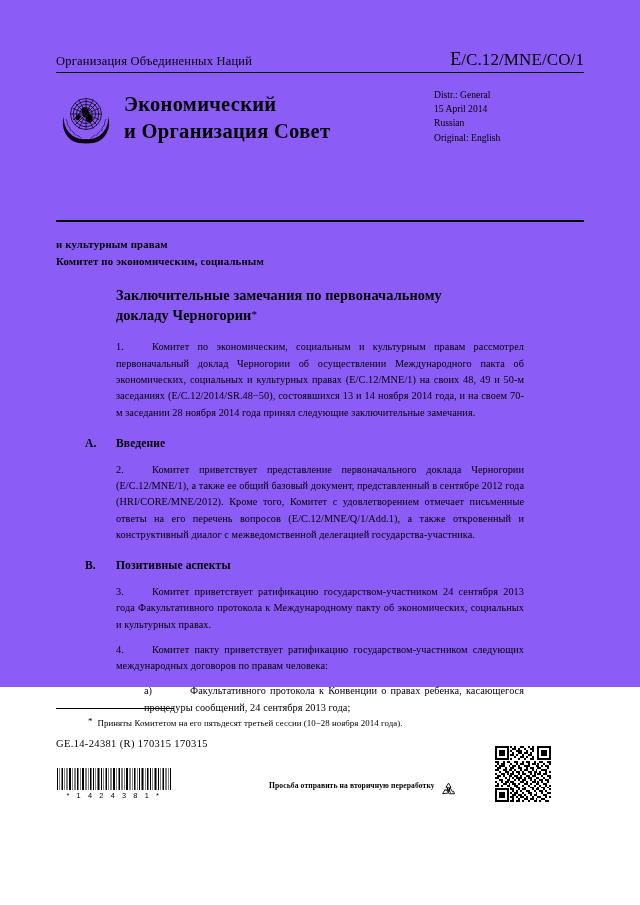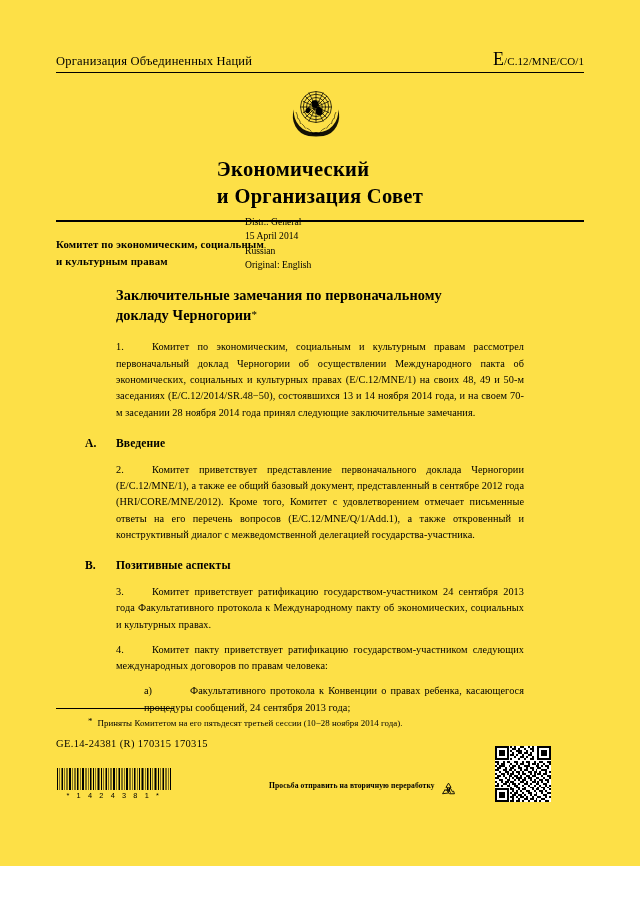--- a/index.html
+++ b/index.html
@@ -14,22 +14,22 @@
     position: relative;
     font-family: "Liberation Serif", "DejaVu Serif", serif;
     color: #000000;
     overflow: hidden;
   }
 
   .page {
     position: absolute;
     left: 0; top: 0;
     width: 640px;
-    height: 866px;
-    background: #fde047;
+    height: 687px;
+    background: #8b5cf6;
   }
 
   
   .masthead {
     position: absolute;
     left: 56px;
     top: 50px;
     width: 528px;
   }
   .mast-top {
@@ -46,34 +46,33 @@
   .symbol {
     white-space: nowrap;
     text-align: right;
     line-height: 1;
     padding-bottom: 1px;
   }
   .symbol .sym-e {
     font-size: 18px;
   }
   .symbol .sym-rest {
-    font-size: 11px;
+    font-size: 17px;
     letter-spacing: 0.1px;
   }
   .rule-thin {
     border-top: 1.1px solid #000;
     width: 100%;
     margin-top: 1px;
   }
 
   .mast-body {
     display: flex;
-    align-items: center;
+    align-items: flex-end;
     margin-top: 9px;
-    flex-direction: column;
   }
   .emblem-wrap {
     width: 68px;
     flex: 0 0 68px;
     padding-top: 2px;
   }
   .emblem {
     width: 60px;
     height: 54px;
     display: block;
@@ -327,22 +326,22 @@
         <div>Russian</div>
         <div>Original: English</div>
       </div>
 
     </div>
   </div>
 
   <div class="rule-thick"></div>
 
   <div class="committee">
+    <div>и культурным правам</div>
     <div>Комитет по экономическим, социальным</div>
-    <div>и культурным правам</div>
   </div>
 
   <div class="content">
 
     <div class="doc-title">
       <span>Заключительные замечания по первоначальному</span><br>
       <span>докладу Черногории</span><span class="star">*</span>
     </div>
 
     <p class="para">

